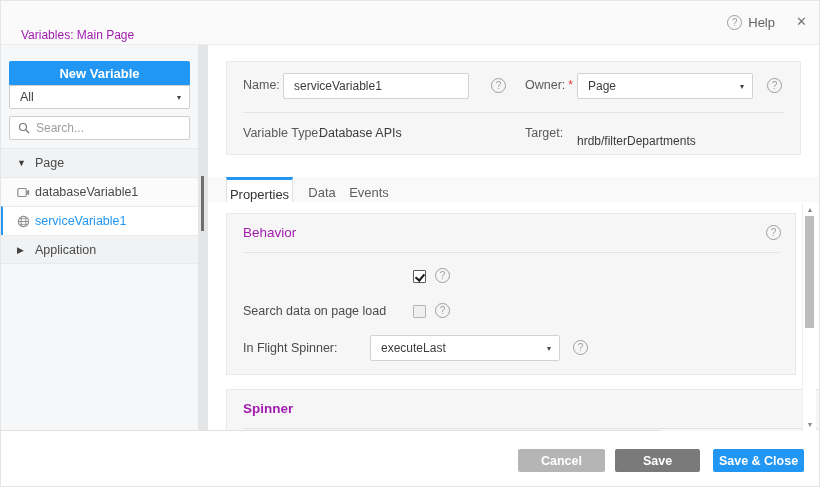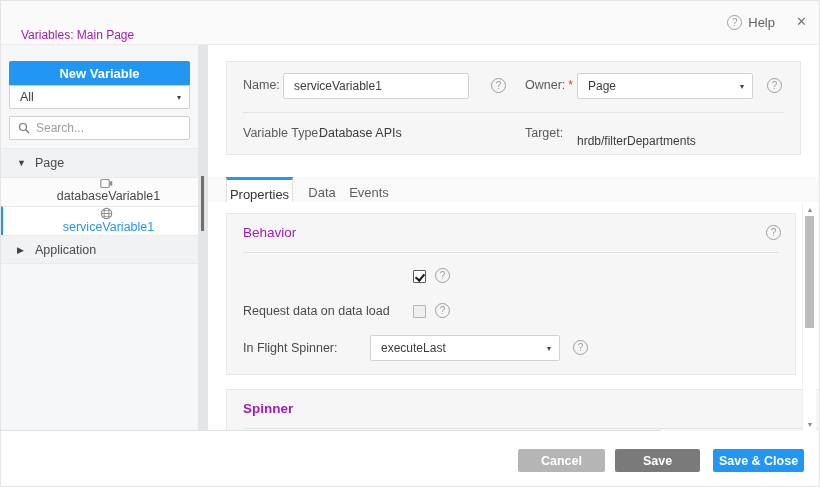--- a/index.html
+++ b/index.html
@@ -32,21 +32,21 @@
   .sel-arrow { font-size:8px; color:#424242; }
   .sb-search { position:absolute; left:8px; top:71px; width:181px; height:24px; background:#fff;
                border:1px solid #cfcfcf; border-radius:2px; display:flex; align-items:center; padding:0 8px; }
   .sb-search input { border:none; outline:none; flex:1; font-size:12px; color:#0f172a;
                      font-family:"Liberation Sans", sans-serif; background:transparent; margin-left:6px; }
   .sb-search input::placeholder { color:#9e9e9e; }
   .tree { position:absolute; left:0; top:103px; width:197px; }
   .tree-row { position:relative; height:29px; display:flex; align-items:center; padding-left:16px;
               border-top:1px solid #e9eaeb; font-size:12.5px; color:#4a4a4a; cursor:pointer; }
   .tree-row.group { background:#f1f2f4; }
-  .tree-row.leaf { background:#fbfbfb;flex-direction:column; }
+  .tree-row.leaf { background:#fbfbfb; }
   .tree-row.selected { background:#ffffff; color:#2196f3; border-left:2px solid #2196f3; padding-left:14px; }
   .tree-row:last-child { border-bottom:1px solid #e9eaeb; }
   .tree-caret { width:16px; font-size:9px; color:#424242; }
   .tree-ico { width:16px; display:flex; align-items:center; }
   .tree-label { margin-left:2px; }
 
   
   .main { position:absolute; left:207px; top:44px; width:613px; height:386px; background:#fff; }
   .panel { background:#f6f6f6; border:1px solid #e9e9e9; }
   .info-panel { position:absolute; left:18px; top:16px; width:575px; height:94px; }
@@ -223,21 +223,21 @@
     <div class="content">
 
       <div class="panel behavior-panel">
         <div class="section-title">Behavior</div>
         <span class="help-circ section-help">?</span>
         <div class="section-divider"></div>
 
         <span class="checkbox cb-row1 checked"></span>
         <span class="help-circ help-row help-row1">?</span>
 
-        <div class="prop-label row2-label">Request data on data load</div>
+        <div class="prop-label row2-label">Search data on page load</div>
         <span class="checkbox cb-row2"></span>
         <span class="help-circ help-row help-row2">?</span>
 
         <div class="prop-label row3-label">In Flight Spinner:</div>
         <div class="ui-select inflight-select">
           <span class="grow">executeLast</span>
           <span class="sel-arrow">▾</span>
         </div>
         <span class="help-circ help-row3">?</span>
       </div>

